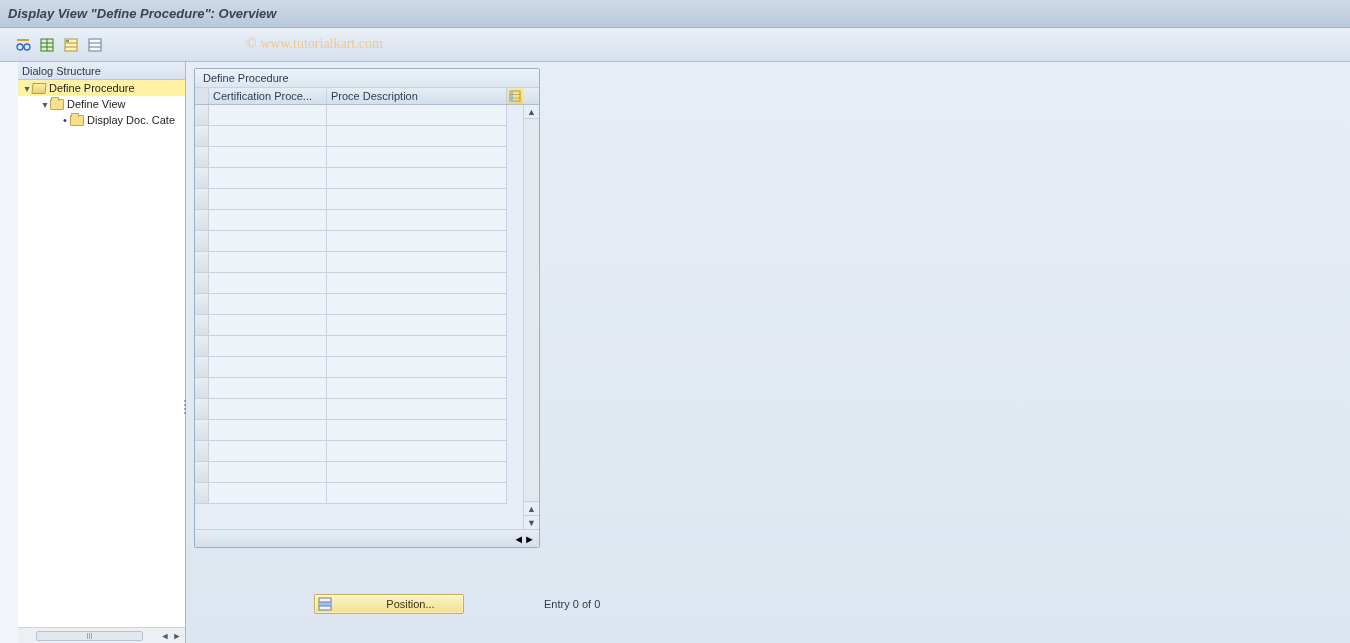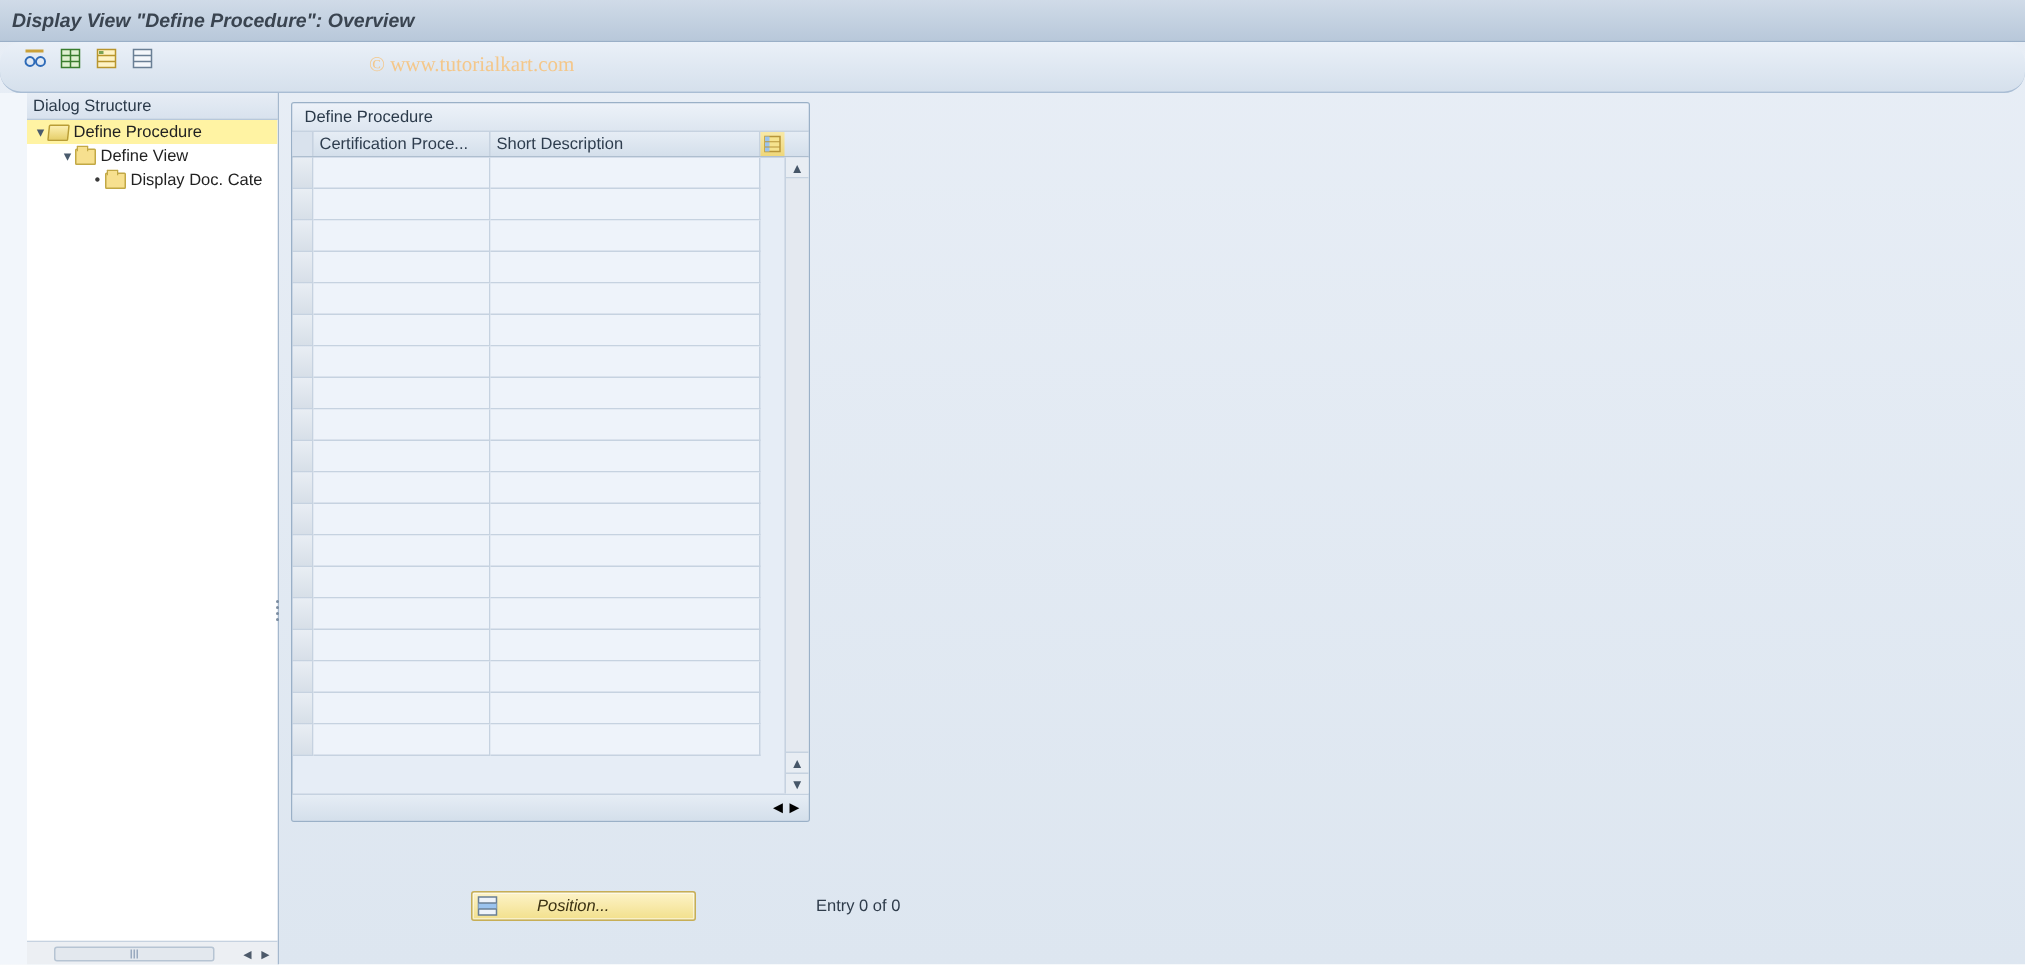--- a/index.html
+++ b/index.html
@@ -5,21 +5,21 @@
   * { box-sizing: border-box; margin: 0; padding: 0; }
   html, body { width: 1350px; height: 643px; font-family: Arial, sans-serif; font-size: 11px; background: #ffffff; overflow: hidden; }
   
   .app-container { width: 1350px; height: 643px; background: linear-gradient(to bottom, #e8eef6 0%, #dde6f0 100%); position: relative; }
   
   
   .title-bar { height: 28px; background: linear-gradient(to bottom, #d0dbe8 0%, #b8c8da 100%); border-bottom: 1px solid #9aafc7; display: flex; align-items: center; padding-left: 8px; }
   .title-text { font-size: 13px; font-weight: bold; font-style: italic; color: #3a4450; }
   
   
-  .toolbar { height: 34px; background: linear-gradient(to bottom, #eaf0f8 0%, #d5e0ec 100%); border-bottom: 1px solid #a9bdd4; display: flex; padding-left: 12px; gap: 2px; position: relative; border-radius: 14px; }
+  .toolbar { height: 34px; background: linear-gradient(to bottom, #eaf0f8 0%, #d5e0ec 100%); border-bottom: 1px solid #a9bdd4; display: flex; align-items: center; padding-left: 12px; gap: 2px; position: relative; }
   .toolbar-btn { width: 22px; height: 22px; display: inline-flex; align-items: center; justify-content: center; border: 1px solid transparent; border-radius: 3px; cursor: pointer; }
   .toolbar-icon { width: 16px; height: 16px; }
   .watermark { position: absolute; left: 246px; top: 8px; font-size: 14px; color: #f4c78a; font-family: Georgia, serif; pointer-events: none; }
   
   
   .main-area { display: flex; height: calc(643px - 28px - 34px); }
   
   
   .tree-panel { width: 186px; height: 100%; border-right: 1px solid #a5b8cd; background: #f2f6fb; display:flex; flex-direction:column; position:relative;padding-left:18px;}
   .tree-header { height: 18px; background: linear-gradient(to bottom, #e7edf5, #d8e2ee); border-bottom: 1px solid #b8c8da; padding-left: 4px; display:flex; align-items:center; font-size:11px; color:#2b3a4a;}
@@ -69,21 +69,21 @@
   .vscroll .arrow.bottom{border-top:1px solid #c6d2e0;border-bottom:none;}
   .vscroll .track{flex:1;background:#e4e9f0;}
   
   .table-status { height:18px; display:flex; align-items:center; justify-content:center; background:linear-gradient(to bottom,#e6edf5,#d4dfeb); border-top:1px solid #c6d2e0;}
   .hscroll-right{margin-left:auto;padding-right:4px;display:flex;}
   
   
   .bottom-bar { position:absolute; left:128px; top:532px; display:flex; align-items:center; gap:80px;}
   .position-btn{ width:150px; height:20px; background:linear-gradient(to bottom,#fdf3c8,#f2e08c); border:1px solid #c7ae55; border-radius:2px; display:flex; align-items:center; cursor:pointer; padding-left:3px; box-shadow: inset 0 0 0 1px rgba(255,255,255,0.5);}
   .position-btn .picon{width:14px;height:14px;margin-right:26px;}
-  .position-btn .plabel{flex:1; text-align:left; font-size:11px; color:#3b3213;font-style:italic;}
+  .position-btn .plabel{flex:1; text-align:center; font-size:11px; color:#3b3213;}
   .entry-status{font-size:11px;color:#2f3c4b;}
   
 </style>
 </head>
 <body>
 
 <div class="app-container">
 
   <div class="title-bar">
     <span class="title-text">Display View "Define Procedure": Overview</span>
@@ -163,21 +163,21 @@
     </div>
 
     <div class="content-area">
 
       <div class="table-panel">
         <div class="table-title">Define Procedure</div>
         <div class="table-grid-wrap">
           <div class="table-header">
             <div class="rowhdr-cell"></div>
             <div class="th-cell th-cert">Certification Proce...</div>
-            <div class="th-cell th-desc">Short Description</div>
+            <div class="th-cell th-desc">Proce Description</div>
             <div class="th-cfg">
               <svg class="cfg-svg" viewBox="0 0 12 12">
                 <rect x="1" y="1" width="10" height="10" fill="#f6e38e" stroke="#b7963a"></rect>
                 <rect x="1" y="1" width="3" height="10" fill="#9bc3ee"></rect>
                 <line x1="1" y1="4.5" x2="11" y2="4.5" stroke="#b7963a" stroke-width="0.7"></line>
                 <line x1="1" y1="8" x2="11" y2="8" stroke="#b7963a" stroke-width="0.7"></line>
               </svg>
             </div>
           </div>
           <div class="table-body" id="table-body">

